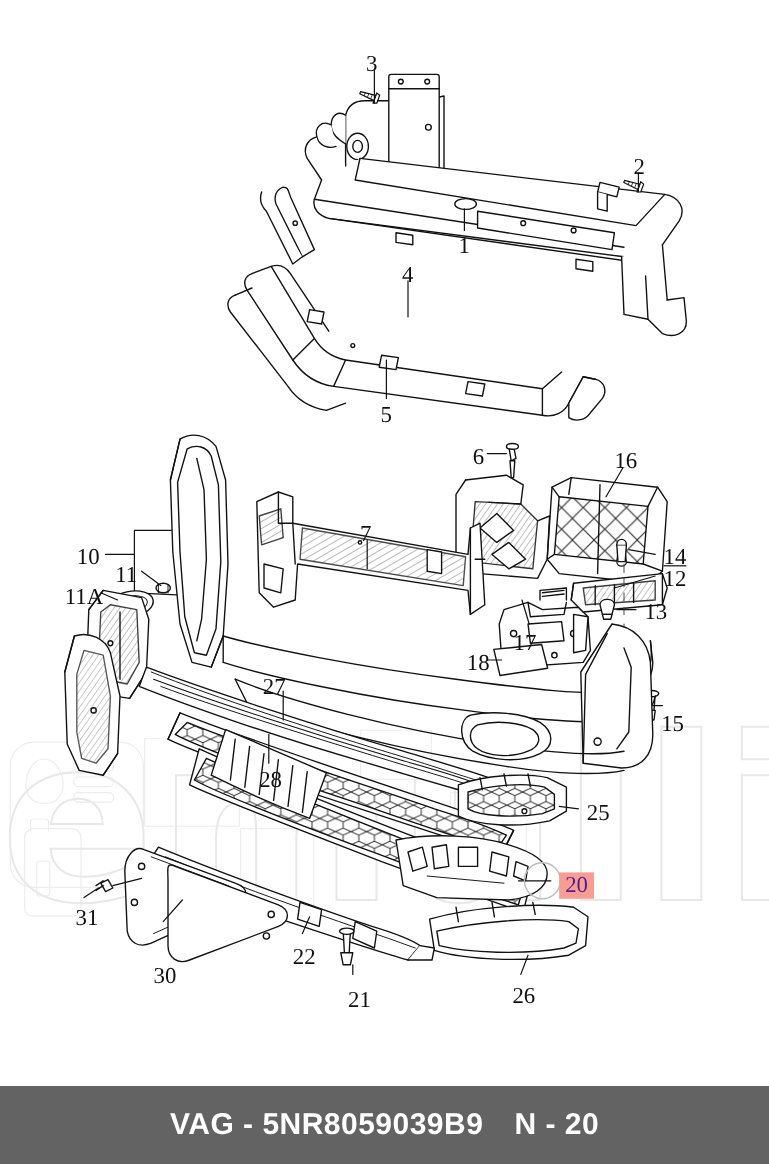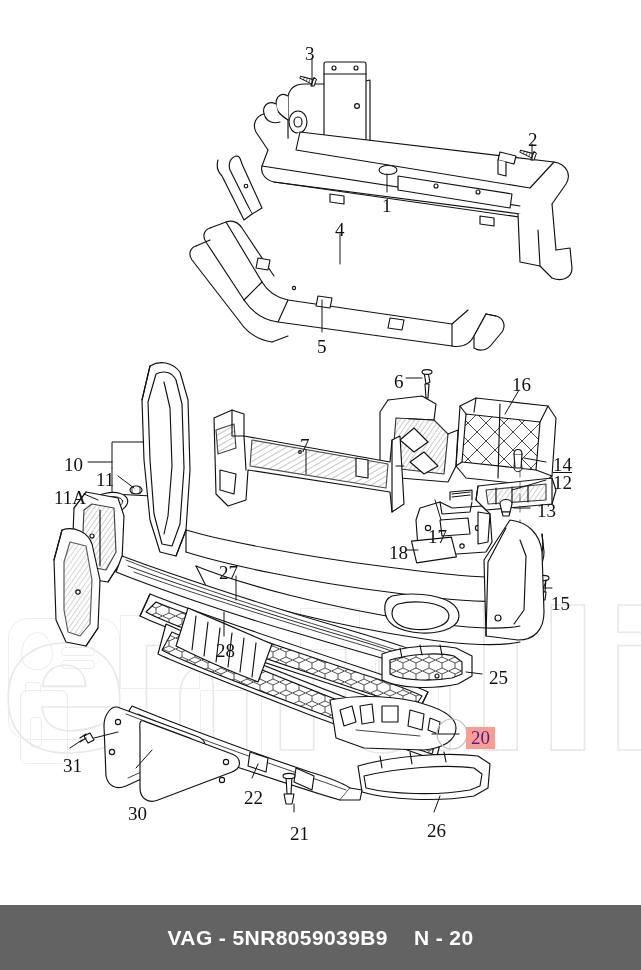--- a/index.html
+++ b/index.html
@@ -31,21 +31,21 @@
   #art{position:absolute;left:0;top:0;width:641px;height:905px;}
 
   
   .lbl{position:absolute;font-family:"Liberation Serif",serif;font-size:19px;
     color:#101010;line-height:19px;white-space:nowrap;}
   .lbl.hl{background:#f89d92;color:#4c1d95;padding:1px 5px 2px 5px;font-weight:400;}
 
   
   #footer{position:absolute;left:0;top:905px;width:641px;height:65px;
     background:#636363;display:flex;align-items:center;justify-content:center;}
-  #footer .ftxt{font-family:"Liberation Sans",sans-serif;font-size:21px;
+  #footer .ftxt{font-family:"Liberation Sans",sans-serif;font-size:25px;
     font-weight:700;color:#ffffff;letter-spacing:.4px;}
   #footer .gap{display:inline-block;width:26px;}
 </style>
 </head>
 <body>
 
 <div id="root">
 
   <div class="wm">
     <div class="wm-logo">

